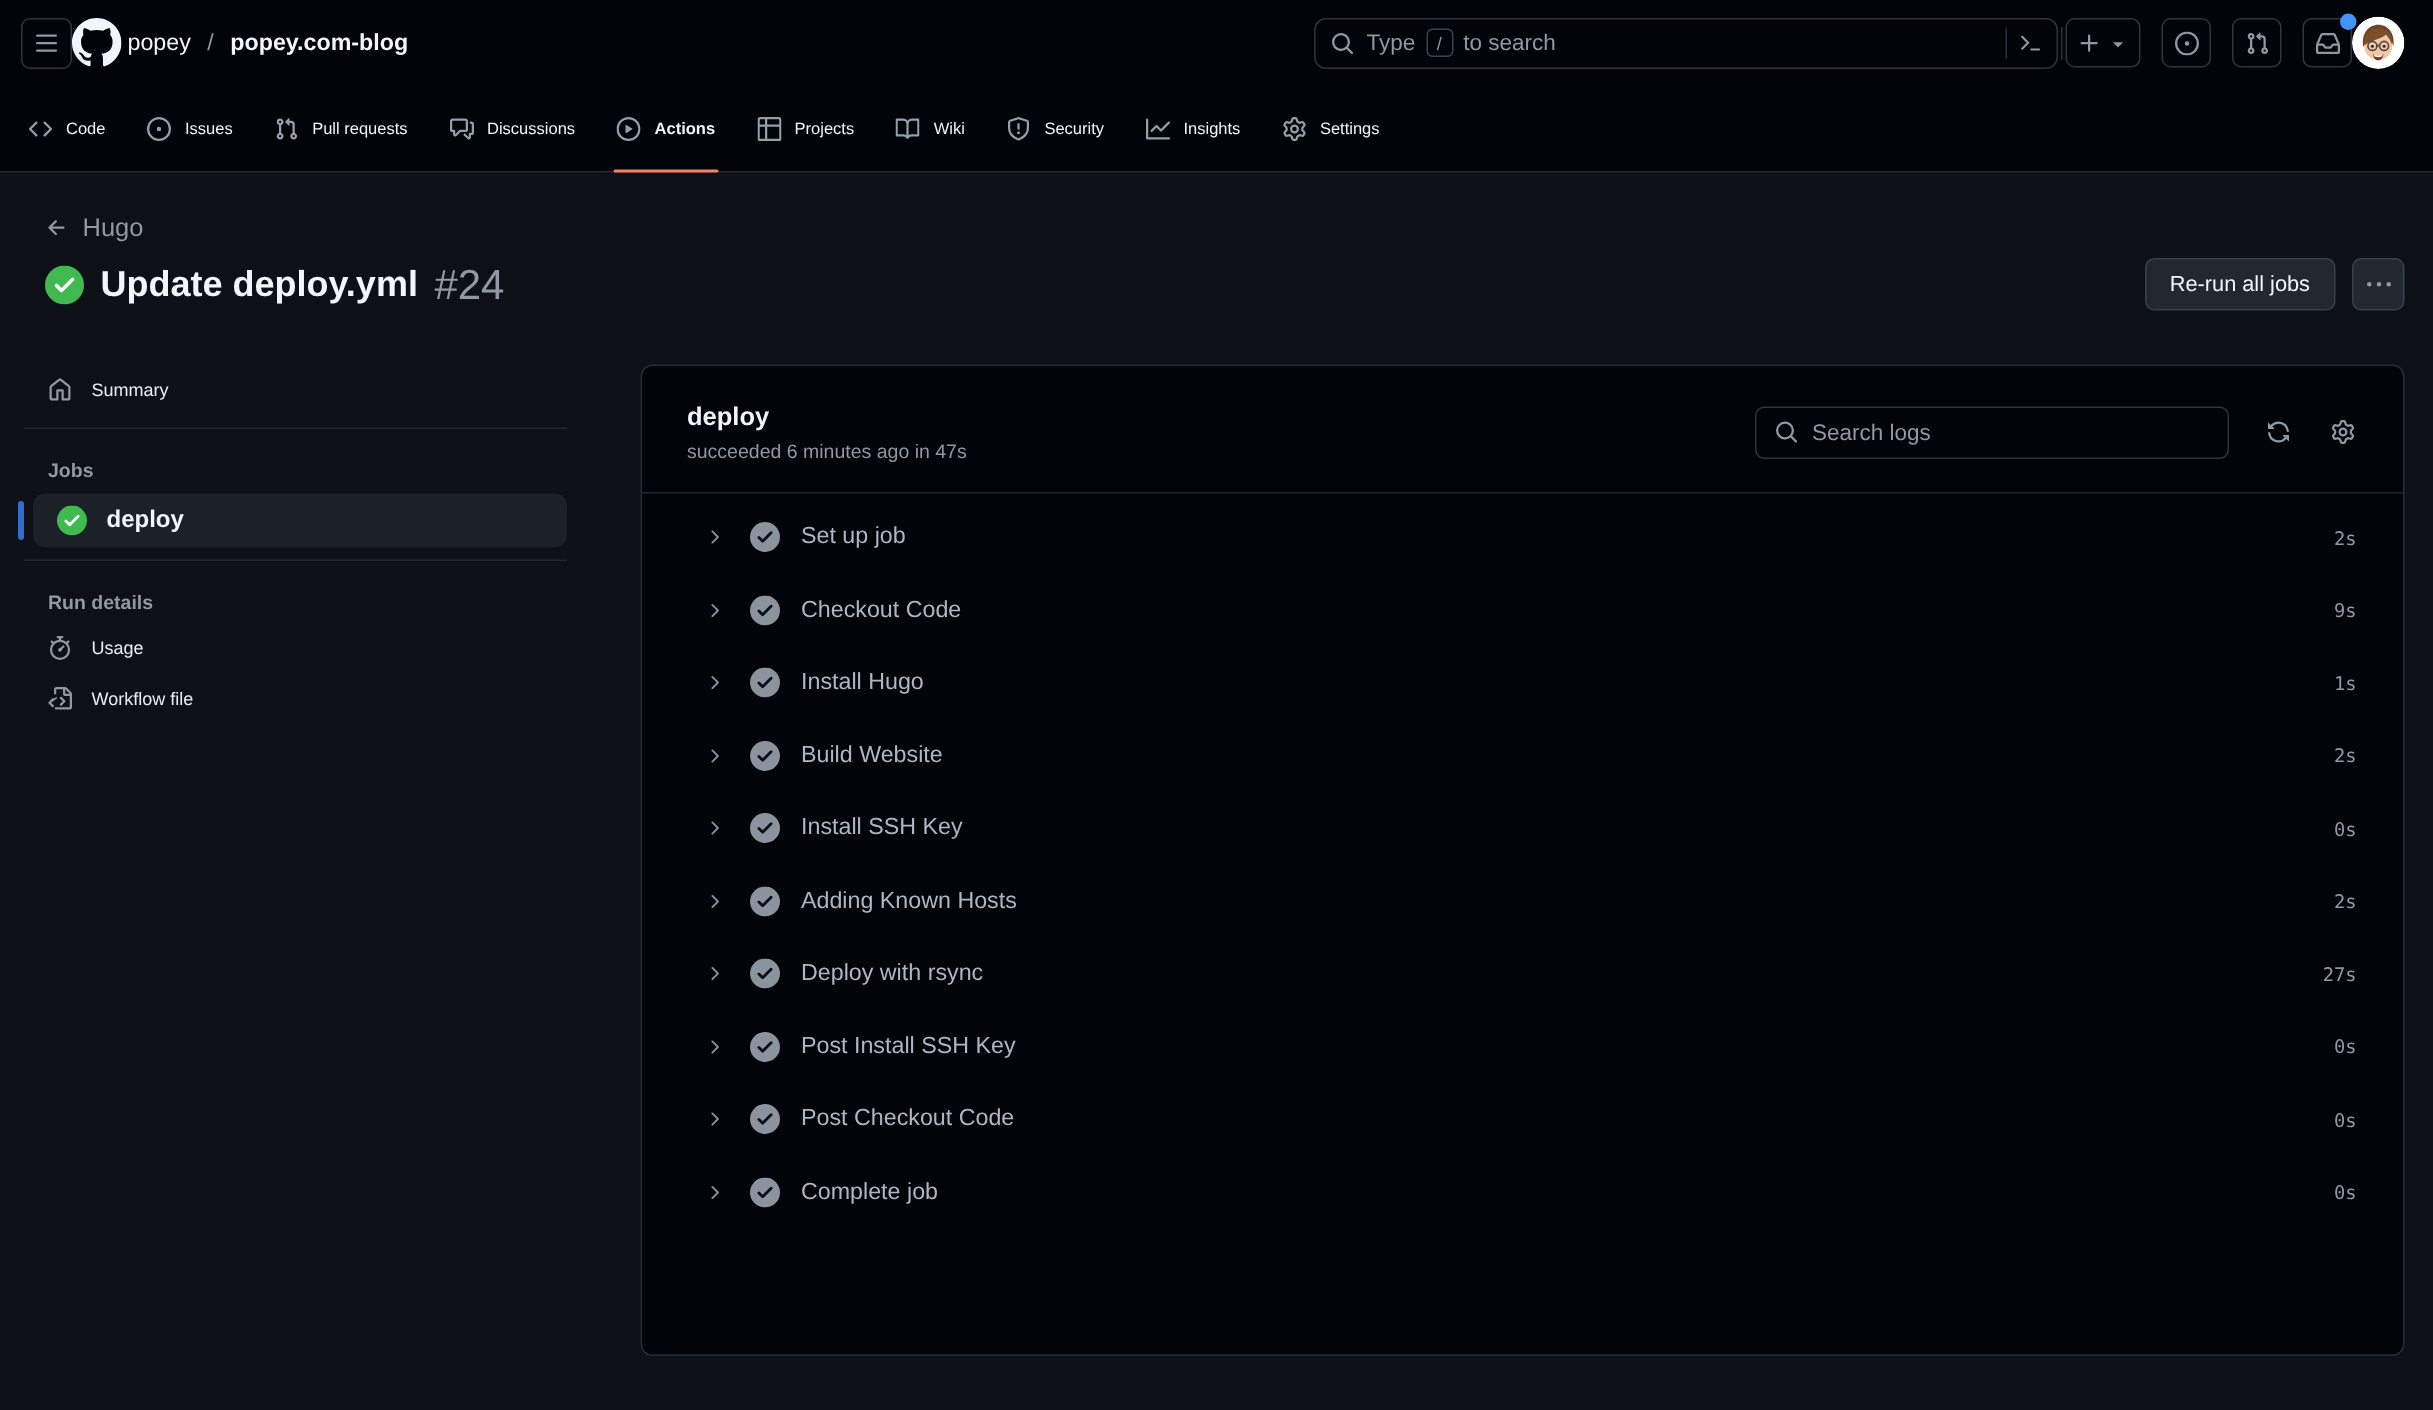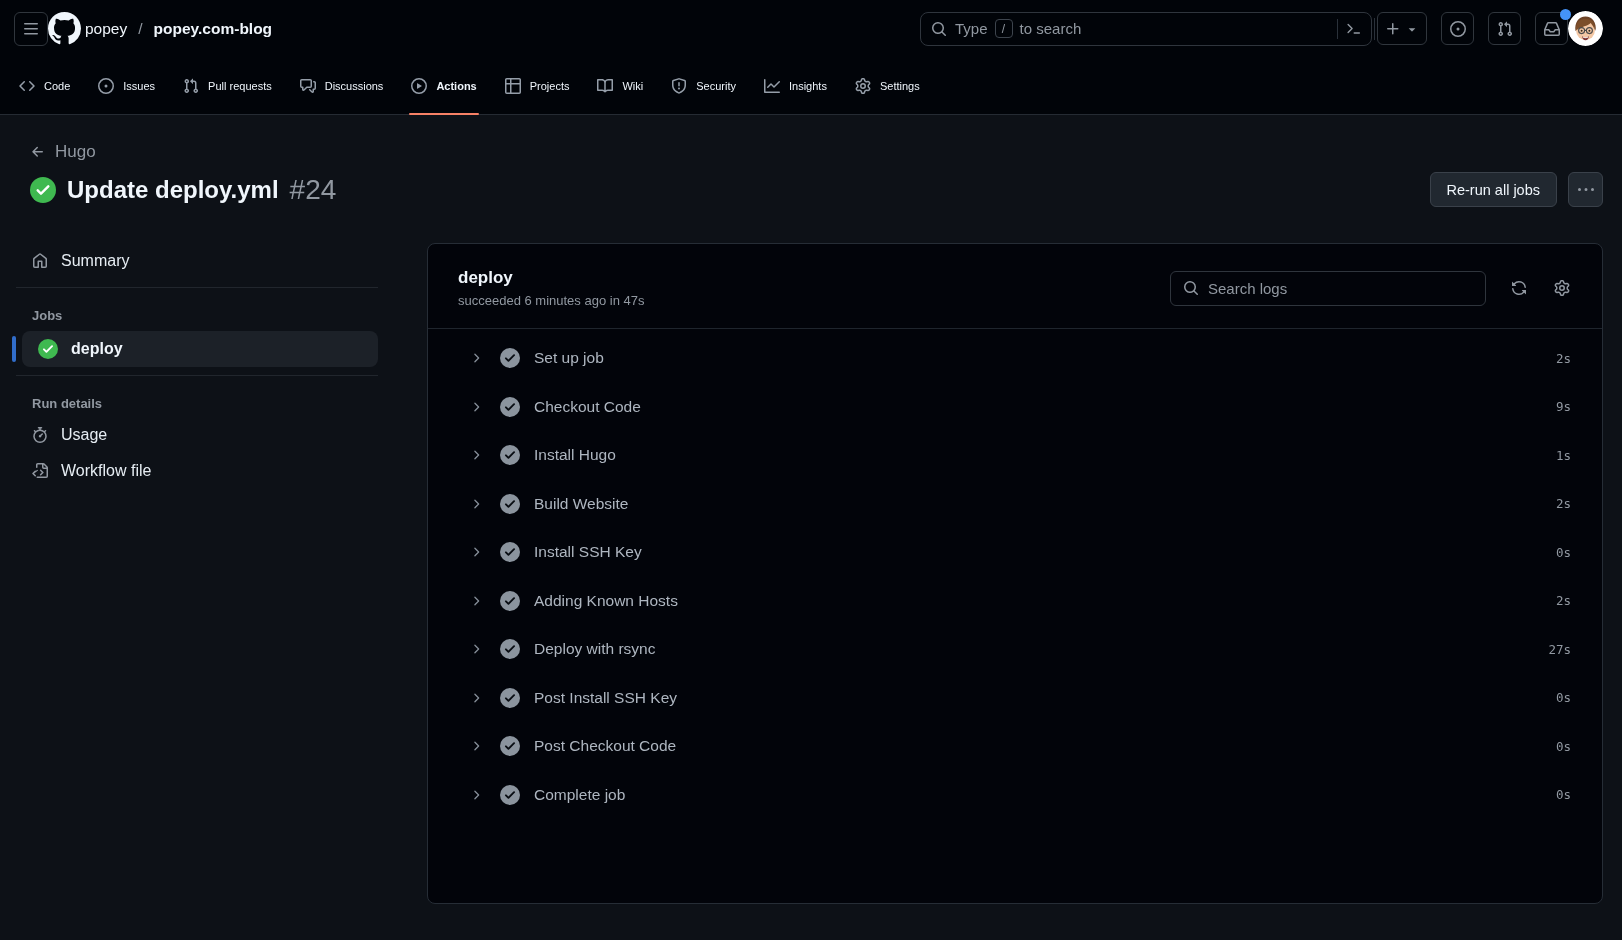--- a/index.html
+++ b/index.html
@@ -23,21 +23,21 @@
     background:transparent; color:#9198a1;
     display:flex; align-items:center; justify-content:center; cursor:pointer;
   }
   .gh-logo { color:#f0f6fc; display:flex; align-items:center; cursor:pointer; }
   .breadcrumb { display:flex; align-items:center; gap:7px; font-size:15.5px; }
   .breadcrumb a { color:#f0f6fc; text-decoration:none; cursor:pointer; padding:3px 4px; border-radius:6px; }
   .breadcrumb .sep { color:#9198a1; }
   .breadcrumb .repo { font-weight:700; }
 
   .search-box {
-    width:452px; height:34px; border:1px solid #2f353d; border-radius:8px;
+    width:496px; height:34px; border:1px solid #2f353d; border-radius:8px;
     display:flex; align-items:center; gap:8px; padding:0 10px;
     color:#9198a1; cursor:text; background:#010409;
   }
   .search-box .ph { display:flex; align-items:center; gap:7px; font-size:15px; }
   .slash-key {
     border:1px solid #3d444d; border-radius:4px; font-size:12px;
     min-width:18px; height:19px; display:inline-flex; align-items:center; justify-content:center;
     color:#9198a1; padding:0 4px;
   }
   .search-box .sb-div { width:1px; height:20px; background:#2a313a; margin-left:4px; }
@@ -86,21 +86,21 @@
     background:#212830; border:1px solid #3a414a; color:#f0f6fc; font-size:14.5px;
     font-family:inherit; display:flex; align-items:center; justify-content:center;
   }
   .btn.icon-only { width:35px; padding:0; color:#9198a1; }
 
   
   .layout { display:flex; margin-top:36px; align-items:flex-start; }
   .sidebar { width:362px; flex:none; }
   .side-item {
     display:flex; align-items:center; gap:13px; padding:9px 16px;
-    font-size:16px; color:#e6edf3; border-radius:8px; cursor:pointer;
+    font-size:12px; color:#e6edf3; border-radius:8px; cursor:pointer;
   }
   .side-item .sicon { color:#9198a1; }
   .side-divider { border:none; border-top:1px solid #21262d; margin:8px 0; }
   .section-label { padding:12px 16px 6px; font-size:13px; font-weight:700; color:#9198a1; }
   .job-item {
     position:relative; margin:2px 0 2px 6px; padding:8px 16px;
     display:flex; align-items:center; gap:13px; border-radius:8px;
     background:#1c2128; cursor:pointer; font-weight:700; font-size:16px; color:#f0f6fc;
   }
   .job-item .sel-bar {

